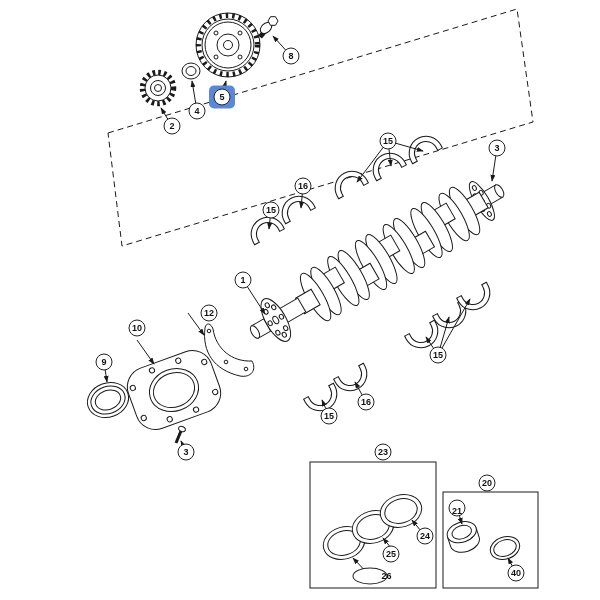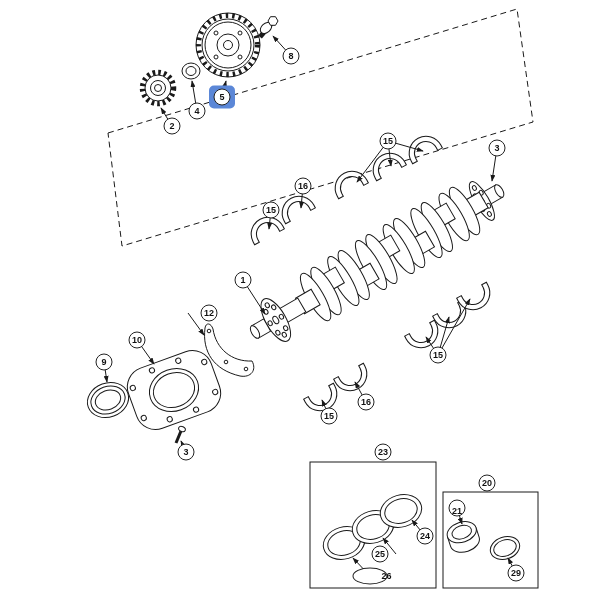--- a/index.html
+++ b/index.html
@@ -241,21 +241,21 @@
       </div>
       <div class="callout" style="left: 271px; top: 210px;">
         <span>15</span>
       </div>
       <div class="callout" style="left: 243px; top: 280px;">
         <span>1</span>
       </div>
       <div class="callout" style="left: 188px; top: 313px; margin-left: 21px;">
         <span>12</span>
       </div>
-      <div class="callout" style="left: 137px; top: 340px;">
+      <div class="callout" style="left: 137px; top: 328px;">
         <span>10</span>
       </div>
       <div class="callout" style="left: 104px; top: 362px;">
         <span>9</span>
       </div>
       <div class="callout" style="left: 438px; top: 355px;">
         <span>15</span>
       </div>
       <div class="callout" style="left: 366px; top: 402px;">
         <span>16</span>
@@ -271,24 +271,24 @@
       </div>
       <div class="callout" style="left: 487px; top: 483px; text-align: center;">
         <span>20</span>
       </div>
       <div class="callout" style="left: 457px; top: 508px; align-items: flex-end;">
         <span>21</span>
       </div>
       <div class="callout" style="left: 425px; top: 536px;">
         <span>24</span>
       </div>
-      <div class="callout" style="left: 380px; top: 554px;">
+      <div class="callout" style="left: 391px; top: 554px;">
         <span>25</span>
       </div>
       <div class="callout" style="left: 370px; top: 576px; padding-left: 33px;">
         <span>26</span>
       </div>
       <div class="callout" style="left: 516px; top: 573px;">
-        <span>29</span>
+        <span>40</span>
       </div>
     </div>
 
 </div>
 
 </body></html>

